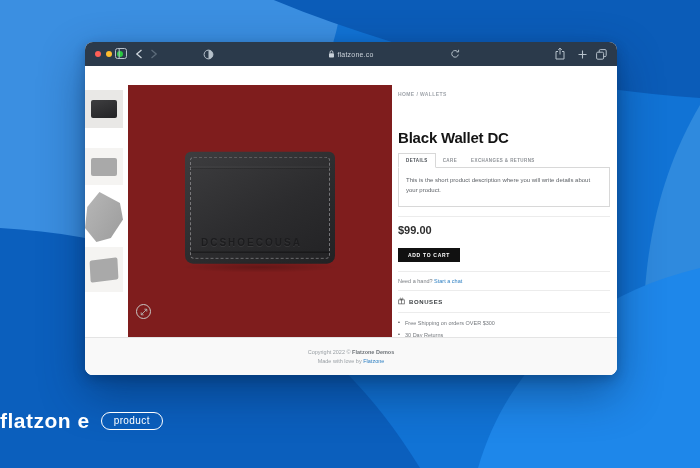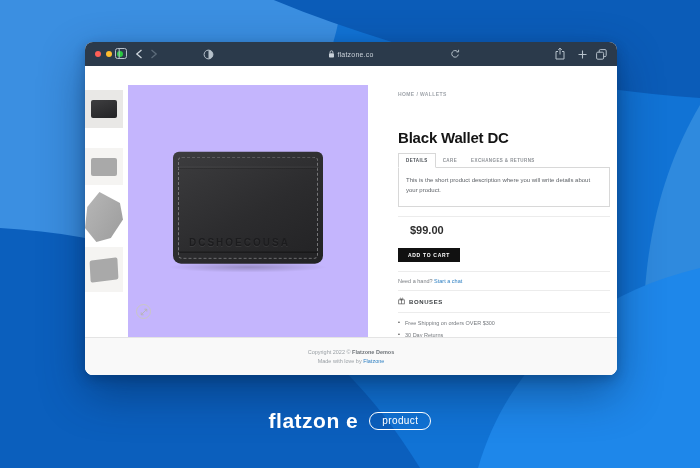--- a/index.html
+++ b/index.html
@@ -38,21 +38,21 @@
   .thumb.t3 { height:52px; margin-top:6px; }
   .thumb.t4 { height:45px; margin-top:4px;  background:#f5f4f2; }
   .w-black { width:26px; height:18px; border-radius:2px;
              background:linear-gradient(160deg,#3e3e40,#232325); }
   .w-gray  { width:26px; height:18px; border-radius:2px; background:#a9a9a9; }
   .w-open  { width:38px; height:50px; background:linear-gradient(120deg,#b7b7b7,#9c9c9c);
              clip-path:polygon(38% 0%, 92% 22%, 100% 55%, 68% 92%, 30% 100%, 0% 72%, 6% 30%); }
   .w-tilt  { width:28px; height:22px; border-radius:2px; background:#a9a9a9;
              transform:rotate(-7deg) skewX(-4deg); }
   
-  .stage { position:absolute; left:43px; top:19px; width:240px; height:252px; background:#c4b5fd; }
+  .stage { position:absolute; left:43px; top:19px; width:264px; height:252px; background:#7f1d1d; }
   .wallet-wrap { position:absolute; left:50%; top:50%; transform:translate(-50%,-53%); }
   .wallet {
     position:relative; width:150px; height:112px; border-radius:6px 6px 8px 8px;
     background:linear-gradient(150deg,#3d3d3f 0%,#2c2c2e 55%,#222224 100%);
   }
   .wallet::before {
     content:""; position:absolute; inset:5px; border:1px dashed #8e8e91;
     border-radius:4px; opacity:.75;
   }
   .wallet .fold { position:absolute; left:4px; right:4px; top:15px; height:2px;
@@ -75,21 +75,21 @@
   .panel { position:absolute; left:313px; top:19px; width:212px; }
   .crumb { font-size:5px; color:#a0a5ab; letter-spacing:.4px; margin:6px 0 4px; font-weight:bold; }
   .ptitle { font-size:15px; font-weight:bold; color:#141414; letter-spacing:-.2px; margin-bottom:7px;margin-top:32px; }
   .tabrow { display:flex; align-items:flex-end; position:relative; z-index:2; }
   .tab { font-size:4.5px; font-weight:bold; letter-spacing:.4px; color:#8d9196; padding:4px 7px; }
   .tab.active { border:1px solid #d8d8d8; border-bottom:1px solid #fff; background:#fff;
     color:#4a4f55; margin-bottom:-1px; }
   .descbox { border:1px solid #d8d8d8; padding:8px 7px 11px; font-size:6px; color:#5f6368;
     line-height:1.6; background:#fff; }
   .hr { height:1px; background:#ececec; }
-  .price { font-size:11px; font-weight:bold; color:#2e2e2e; margin:7px 12px; }
+  .price { font-size:11px; font-weight:bold; color:#2e2e2e; margin:7px 0; }
   .cart-btn { background:#111; color:#fff; border:none; font-size:5px; font-weight:bold;
     letter-spacing:.7px; padding:4px 10px; display:inline-block;
     font-family:"Liberation Sans",sans-serif; }
   .help { font-size:5.5px; color:#7a7e83; margin:6px 0; }
   .help a { color:#2f80c3; text-decoration:none; }
   .bonus-head { display:flex; align-items:center; gap:4px; font-size:6px; font-weight:bold;
     color:#3c4043; letter-spacing:.6px; margin:6px 0; }
   ul.bonus { list-style:none; margin:7px 0 0; }
   ul.bonus li { position:relative; font-size:5.5px; color:#75797e; padding-left:7px; margin-bottom:6px; }
   ul.bonus li::before { content:"•"; position:absolute; left:0; top:-1px; color:#4a4a4a; }
@@ -107,21 +107,21 @@
   
   .pfooter { position:absolute; left:0; right:0; bottom:0; height:38px; background:#f9f9f9;
     border-top:1px solid #e4e4e4; display:flex; flex-direction:column; align-items:center;
     justify-content:center; gap:3px; }
   .pfooter .l1 { font-size:5.5px; color:#9aa0a5; }
   .pfooter .l1 b { color:#6f7479; }
   .pfooter .l2 { font-size:5.5px; color:#9aa0a5; }
   .pfooter .l2 a { color:#2f80c3; text-decoration:none; }
   
   .watermark { position:absolute; left:0; right:0; top:409px; display:flex;
-    align-items:center; justify-content:center; gap:11px; }
+    align-items:center; gap:11px; }
   .wm-logo { font-size:21px; font-weight:bold; color:#fff; letter-spacing:.5px; }
   .wm-badge { border:1.6px solid #fff; border-radius:13px; padding:2px 12px 3px;
     font-size:10px; color:#fff; letter-spacing:.4px; }
 </style>
 </head>
 <body>
 
 <svg class="bg" viewBox="0 0 700 468" preserveAspectRatio="none">
   <rect x="0" y="0" width="700" height="468" fill="#1173d5"></rect>
   <circle cx="50" cy="-40" r="295" fill="#3b8fe1"></circle>

